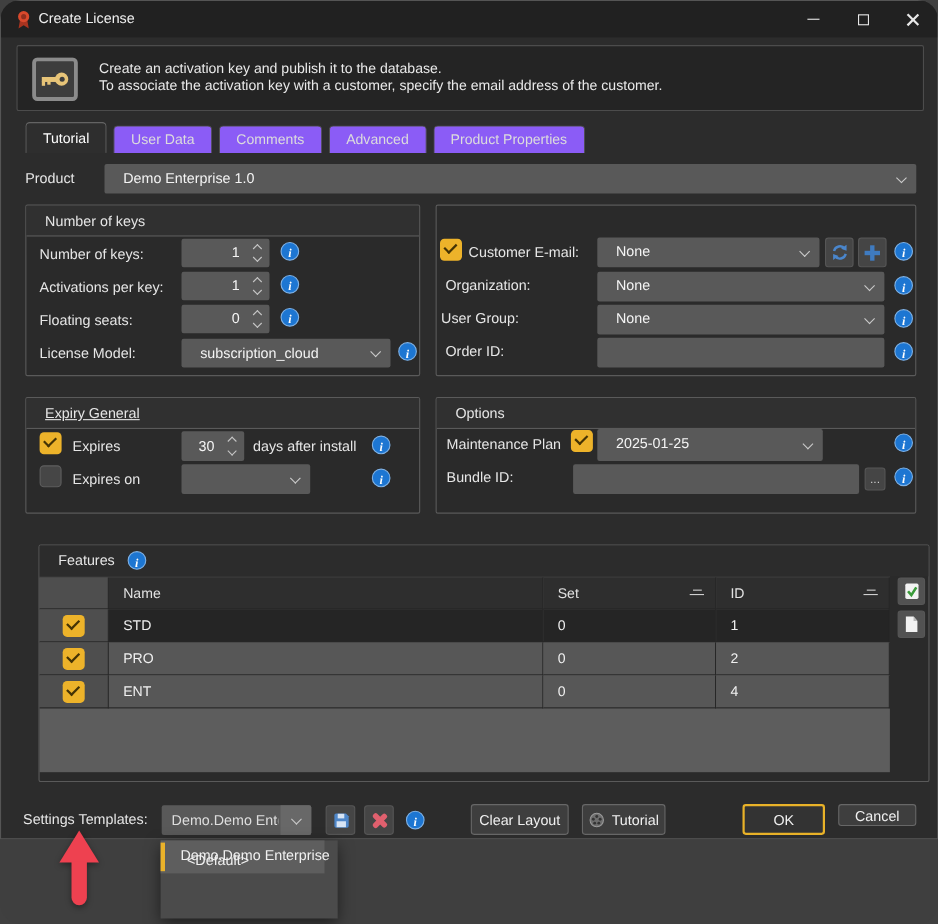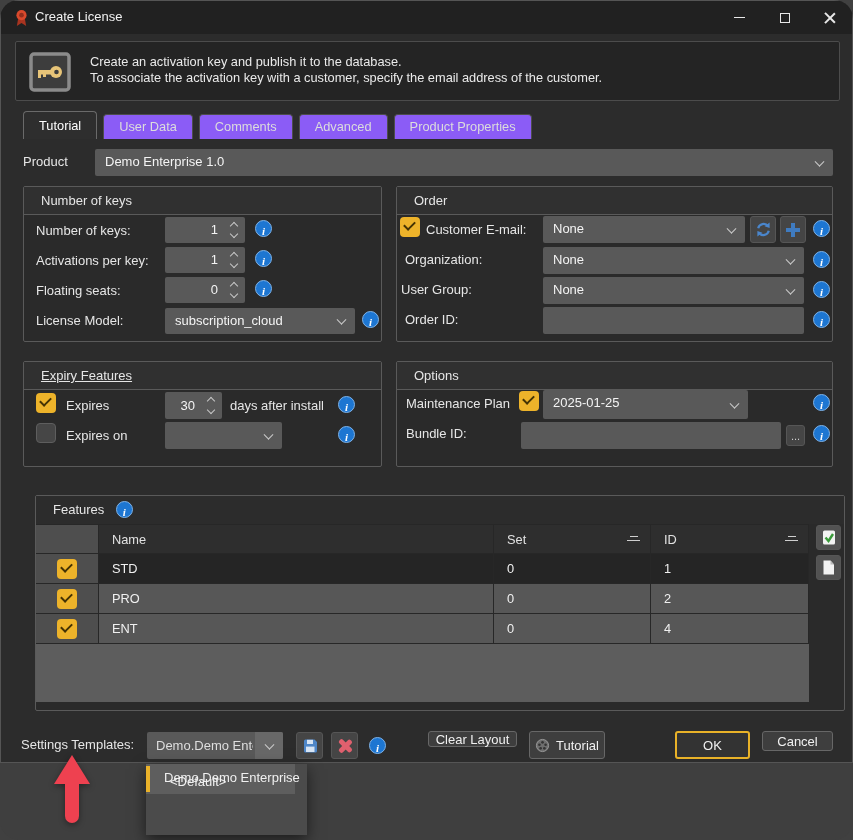--- a/index.html
+++ b/index.html
@@ -27,21 +27,21 @@
 
   
   .tabbar { left:22px; top:110px; height:28px; display:flex; gap:6px; align-items:flex-end; }
   .tab { height:25px; padding:0 15px; background:#8b5cf6; border:1px solid #4d4d4d; border-bottom:none;
          border-radius:4px 4px 0 0; color:#dcdcdc; font-size:12.8px; line-height:24px; }
   .tab.active { height:28px; background:#2e2e2e; border-color:#6a6a6a; color:#fff; line-height:27px; }
 
   
   .lbl { font-size:13px; color:#e6e6e6; line-height:20px; white-space:nowrap; }
   .ctl { background:#595959; border-radius:2px; color:#f4f4f4; font-size:13px; }
-  .select { line-height:26px; padding-left:10px; }
+  .select { line-height:26px; padding-left:17px; }
   .chev { position:absolute; right:10px; top:50%; width:7px; height:7px;
           border-right:1.6px solid #cbcbcb; border-bottom:1.6px solid #cbcbcb;
           transform:translateY(-68%) rotate(45deg); }
   .spin { }
   .spin .val { position:absolute; right:27px; top:0; line-height:26px; }
   .sp-up,.sp-dn { position:absolute; right:8px; width:6px; height:6px;
           border-right:1.4px solid #c6c6c6; border-bottom:1.4px solid #c6c6c6; }
   .sp-up { top:6px; transform:rotate(-135deg); }
   .sp-dn { bottom:6px; transform:rotate(45deg); }
   .cb { width:20px; height:20px; border-radius:4px; background:#edb32a; }
@@ -189,21 +189,20 @@
 
       <div class="abs lbl" style="left:12px;top:124px">License Model:</div>
       <div class="abs ctl select" style="left:141px;top:121px;width:190px;height:26px">
         <span>subscription_cloud</span>
         <i class="chev"></i>
       </div>
       <div class="abs info" style="left:338px;top:124px"></div>
     </div>
 
     <div class="abs group" style="left:395px;top:185px;width:437px;height:156px">
-      <div class="group-h"><span class="lbl">Order</span></div>
 
       <div class="abs cb checked" style="left:3px;top:30px"></div>
       <div class="abs lbl" style="left:29px;top:33px">Customer E-mail:</div>
       <div class="abs ctl select" style="left:146px;top:29px;width:202px;height:27px">
         <span>None</span>
         <i class="chev"></i>
       </div>
       <div class="abs btn-ic" style="left:353px;top:29px;width:26px;height:27px">
         <svg width="17" height="17" viewBox="0 0 17 17">
           <path d="M3.2 7.2 A5.5 5.5 0 0 1 13 5.2" fill="none" stroke="#4a86cc" stroke-width="2.2"></path>
@@ -232,21 +231,21 @@
       <div class="abs info" style="left:416px;top:94px"></div>
 
       <div class="abs lbl" style="left:8px;top:123px">Order ID:</div>
       <div class="abs ctl" style="left:146px;top:120px;width:261px;height:27px">
         <span class="select"></span>
       </div>
       <div class="abs info" style="left:416px;top:124px"></div>
     </div>
 
     <div class="abs group" style="left:22px;top:360px;width:359px;height:106px">
-      <div class="group-h"><span class="lbl" style="text-decoration:underline">Expiry Features</span></div>
+      <div class="group-h"><span class="lbl" style="text-decoration:underline">Expiry General</span></div>
 
       <div class="abs cb checked" style="left:12px;top:31px"></div>
       <div class="abs lbl" style="left:42px;top:34px">Expires</div>
       <div class="abs ctl spin" style="left:141px;top:30px;width:57px;height:27px">
         <span class="val" style="line-height:27px">30</span>
         <i class="sp-up"></i>
           <i class="sp-dn"></i>
       </div>
       <div class="abs lbl" style="left:206px;top:34px">days after install</div>
       <div class="abs info" style="left:314px;top:34px"></div>
@@ -358,21 +357,21 @@
         <path d="M2 3 a1.5 1.5 0 0 1 1.5-1.5 h9 L15 4 v9 a1.5 1.5 0 0 1-1.5 1.5 h-10 A1.5 1.5 0 0 1 2 13 z" fill="#4e86c8"></path>
         <rect x="5" y="1.8" width="6" height="4.2" fill="#d7e4f4"></rect>
         <rect x="4" y="8.6" width="8.5" height="5.4" fill="#d7e4f4"></rect>
       </svg>
     </div>
     <div class="abs btn-ic" style="left:330px;top:731px;width:27px;height:27px">
       <div class="x-ic"></div>
     </div>
     <div class="abs info" style="left:368px;top:736px"></div>
 
-    <div class="abs btn" style="left:427px;top:730px;width:89px;height:16px">
+    <div class="abs btn" style="left:427px;top:730px;width:89px;height:28px">
       <span>Clear Layout</span>
     </div>
     <div class="abs btn" style="left:528px;top:730px;width:76px;height:28px;gap:6px">
       <svg width="15" height="15" viewBox="0 0 16 16">
         <circle cx="8" cy="8" r="6.5" fill="#6e6e6e" stroke="#9a9a9a" stroke-width="1"></circle>
         <circle cx="8" cy="4.6" r="1.4" fill="#343434"></circle>
         <circle cx="4.7" cy="7.2" r="1.4" fill="#343434"></circle>
         <circle cx="11.3" cy="7.2" r="1.4" fill="#343434"></circle>
         <circle cx="6" cy="11" r="1.4" fill="#343434"></circle>
         <circle cx="10" cy="11" r="1.4" fill="#343434"></circle>

